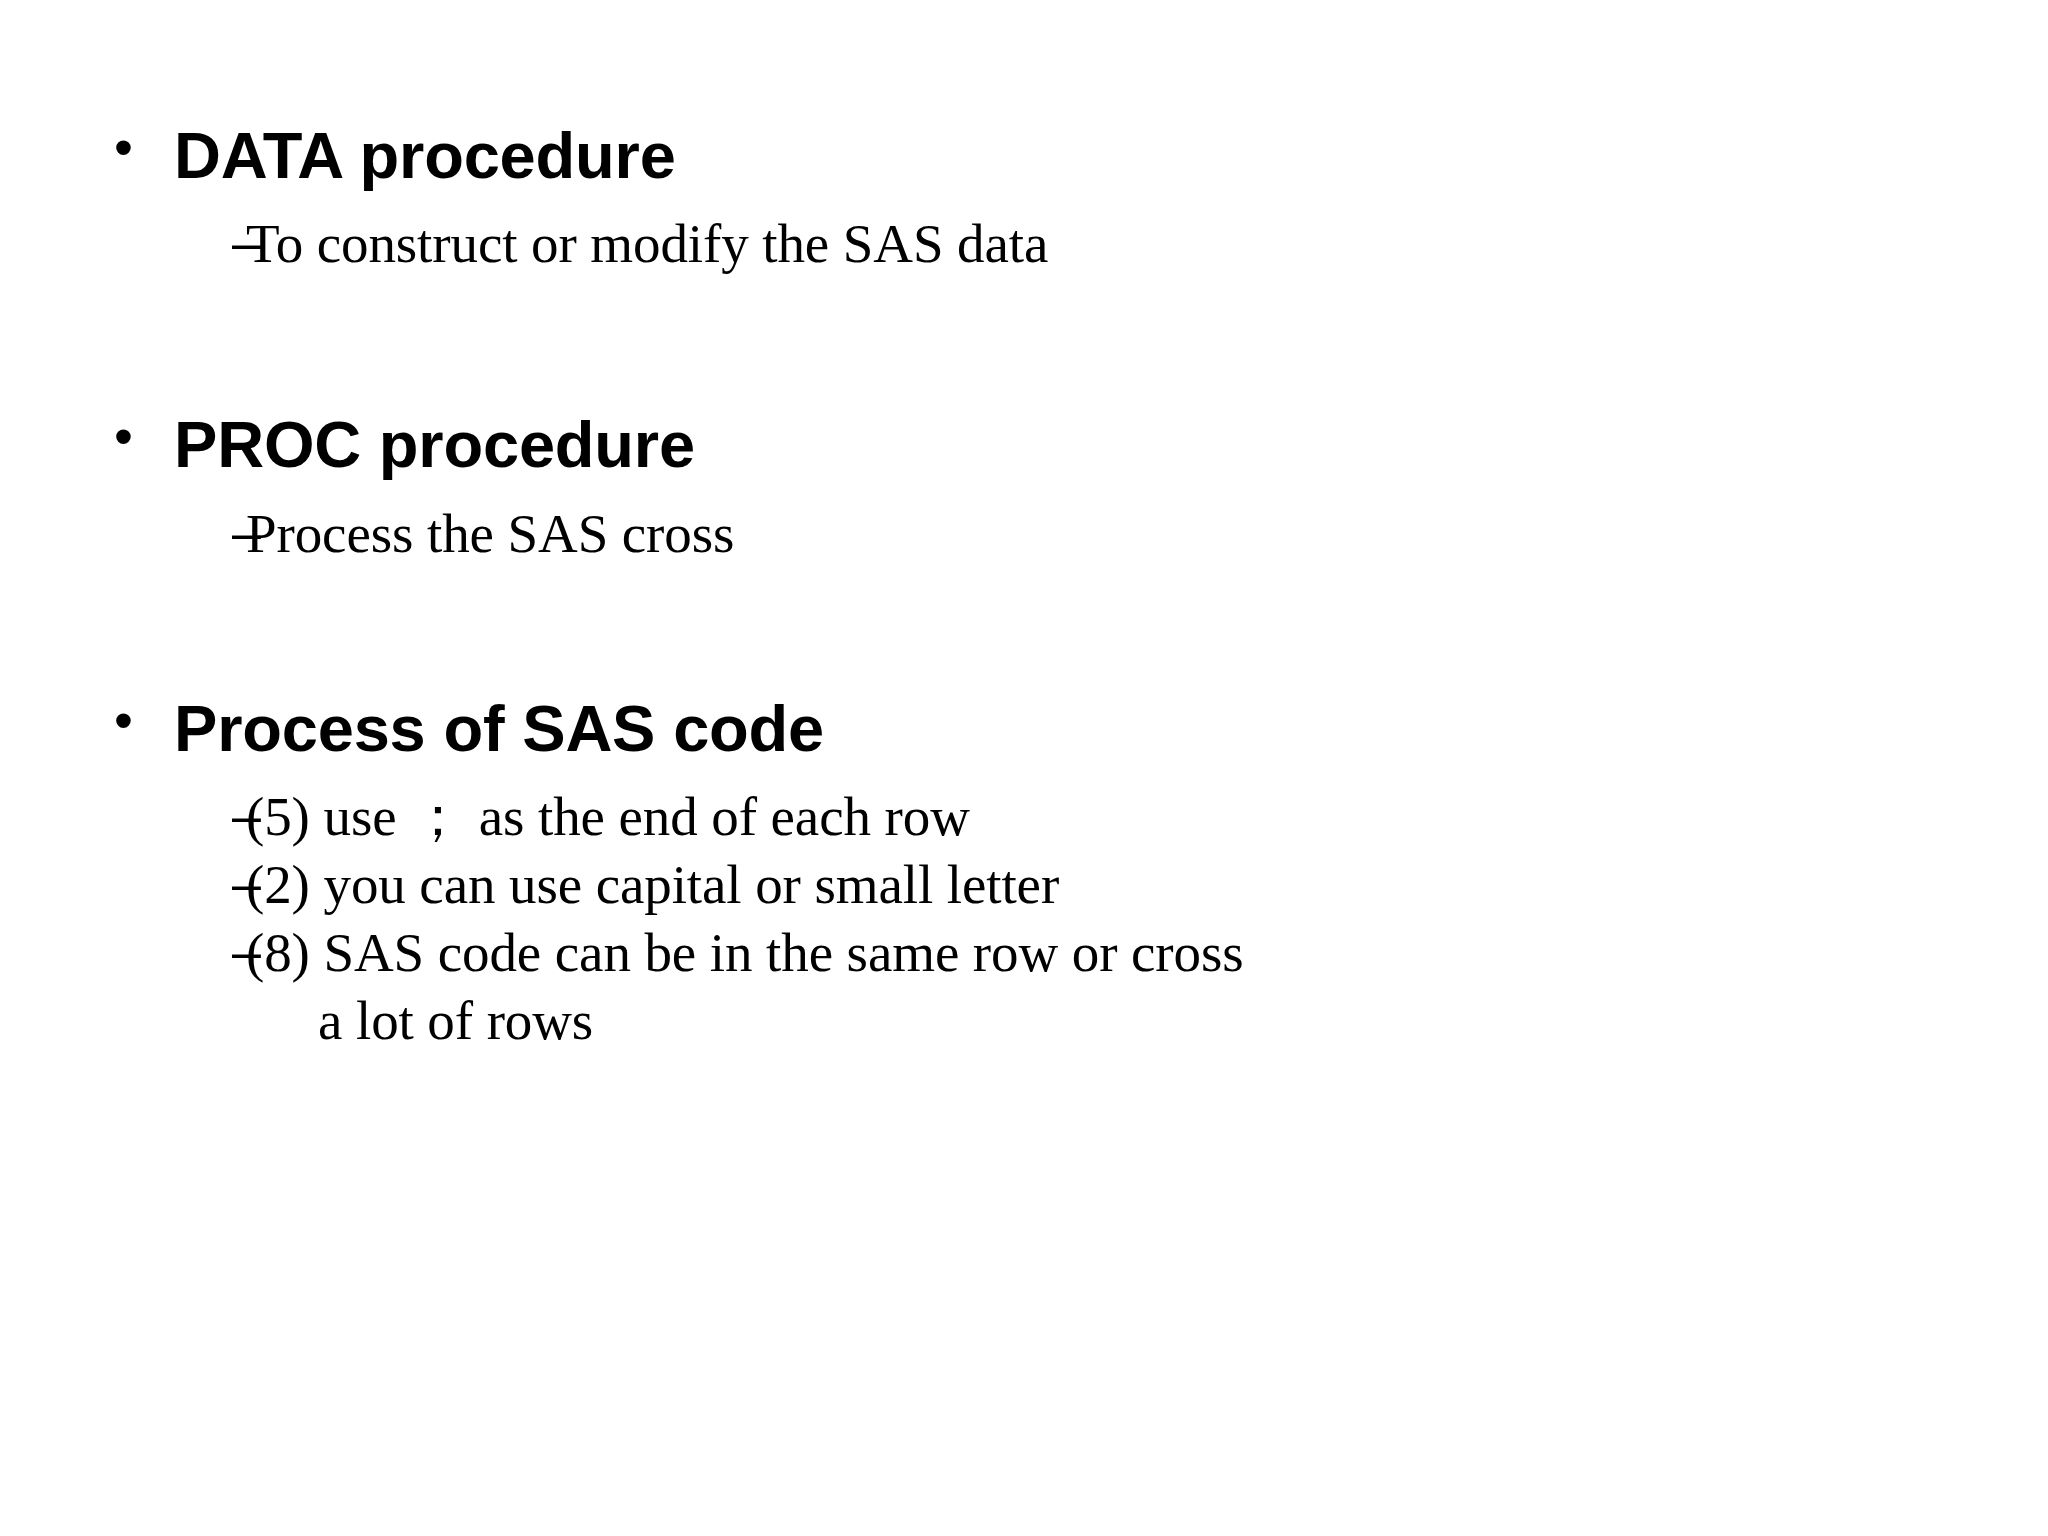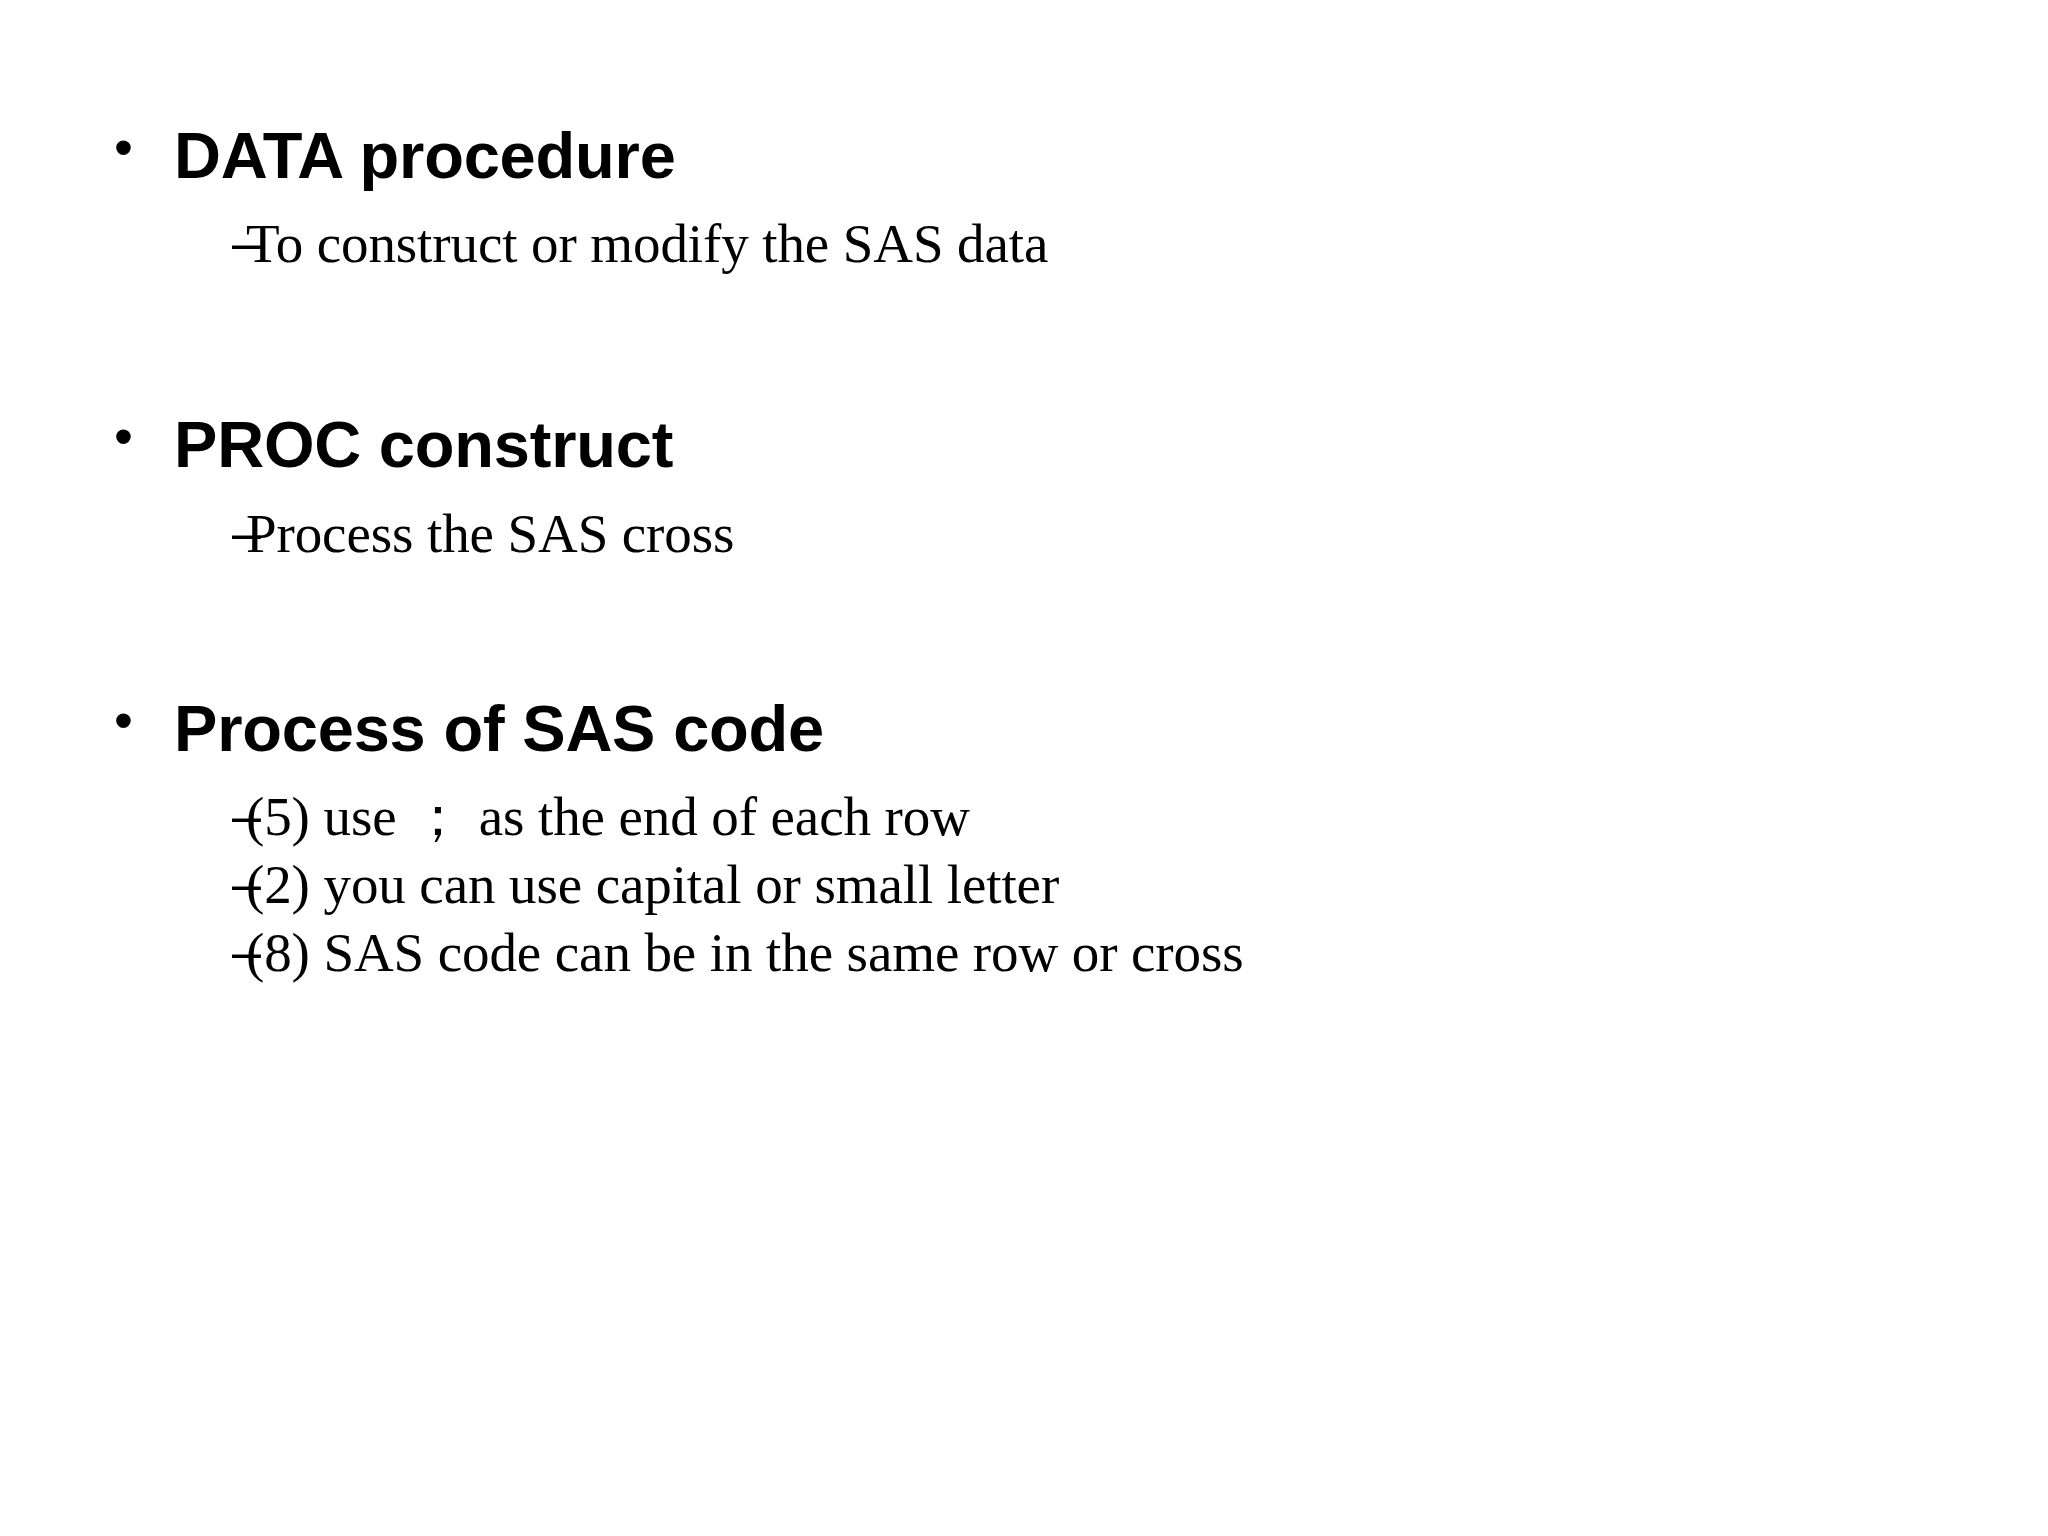--- a/index.html
+++ b/index.html
@@ -118,21 +118,21 @@
       </div>
 
     </div>
 
     <div class="gap-lg"></div>
 
     <div class="block">
 
       <div class="l1">
         <span class="marker">•</span>
-        <span class="txt">PROC construct</span>
+        <span class="txt">PROC procedure</span>
       </div>
 
       <div class="sub-gap"></div>
 
       <div class="l2">
         <span class="marker">–</span>
         <span class="txt">Process the SAS cross</span>
       </div>
 
     </div>
@@ -156,17 +156,21 @@
       <div class="l2">
         <span class="marker">–</span>
         <span class="txt">(2) you can use capital or small letter</span>
       </div>
 
       <div class="l2">
         <span class="marker">–</span>
         <span class="txt">(8) SAS code can be in the same row or cross</span>
       </div>
 
+      <div class="l2 cont">
+        <span class="marker">–</span>
+        <span class="txt">a lot of rows</span>
+      </div>
 
     </div>
 
   </div>
 </div>
 
 </body></html>

